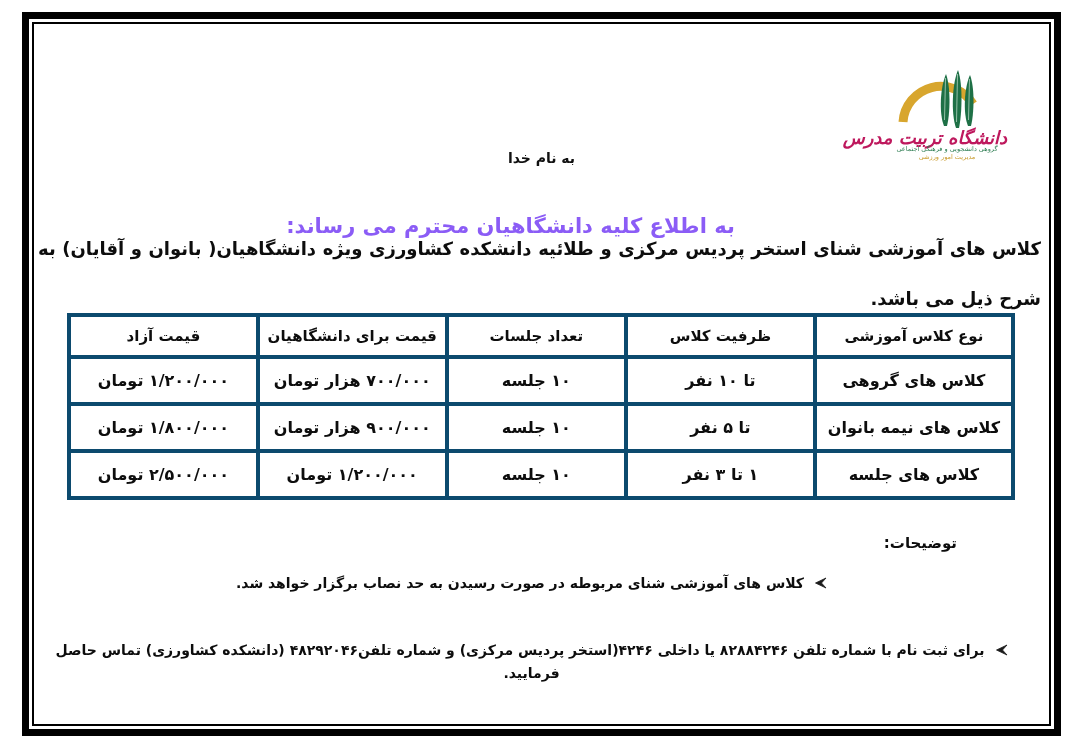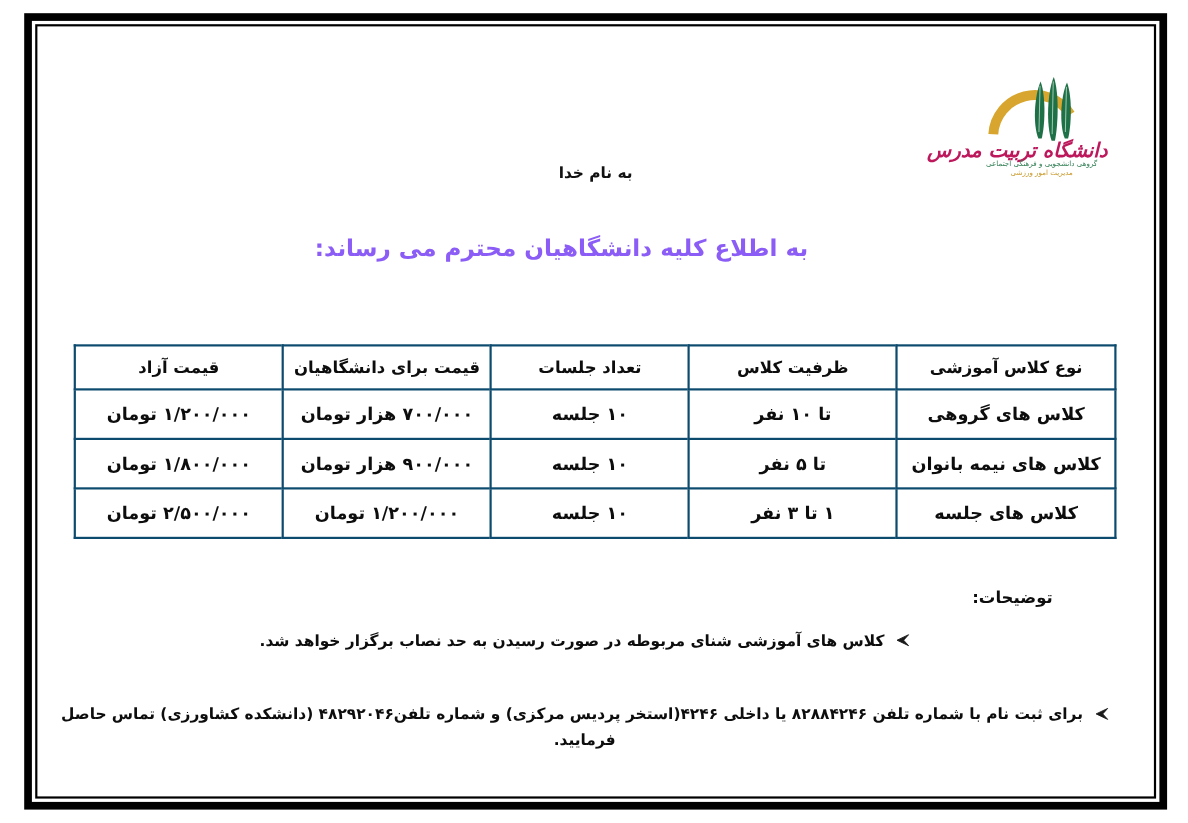--- a/index.html
+++ b/index.html
@@ -98,21 +98,21 @@
   }
   table.pricing {
     position: absolute;
     top: 289px;
     right: 34px;
     width: 948px;
     border-collapse: collapse;
     table-layout: fixed;
   }
   table.pricing th, table.pricing td {
-    border: 2px solid #0c4a6e;
+    border: 4px solid #0c4a6e;
     text-align: center;
     vertical-align: middle;
     font-weight: bold;
     color: #0d0d0d;
     padding: 0 4px;
   }
   table.pricing th { height: 38px; font-size: 15px; }
   table.pricing td { height: 43px; font-size: 16px; }
   .notes-title {
     position: absolute;
@@ -165,20 +165,21 @@
       </svg>
       <div class="logo-uni">دانشگاه تربیت مدرس</div>
       <div class="logo-sub1">گروهی دانشجویی و فرهنگی اجتماعی</div>
       <div class="logo-sub2">مدیریت امور ورزشی</div>
     </div>
 
     <div class="bismillah">به نام خدا</div>
 
     <div class="heading">به اطلاع کلیه دانشگاهیان محترم می رساند:</div>
 
+    <div class="body-par">کلاس های آموزشی شنای استخر پردیس مرکزی و طلائیه دانشکده کشاورزی  ویژه دانشگاهیان( بانوان و آقایان) به شرح ذیل می باشد.</div>
 
     <table class="pricing">
       <colgroup>
         <col style="width:21%">
           <col style="width:20%">
           <col style="width:19%">
           <col style="width:20%">
           <col style="width:20%">
       </colgroup>
       <thead>

